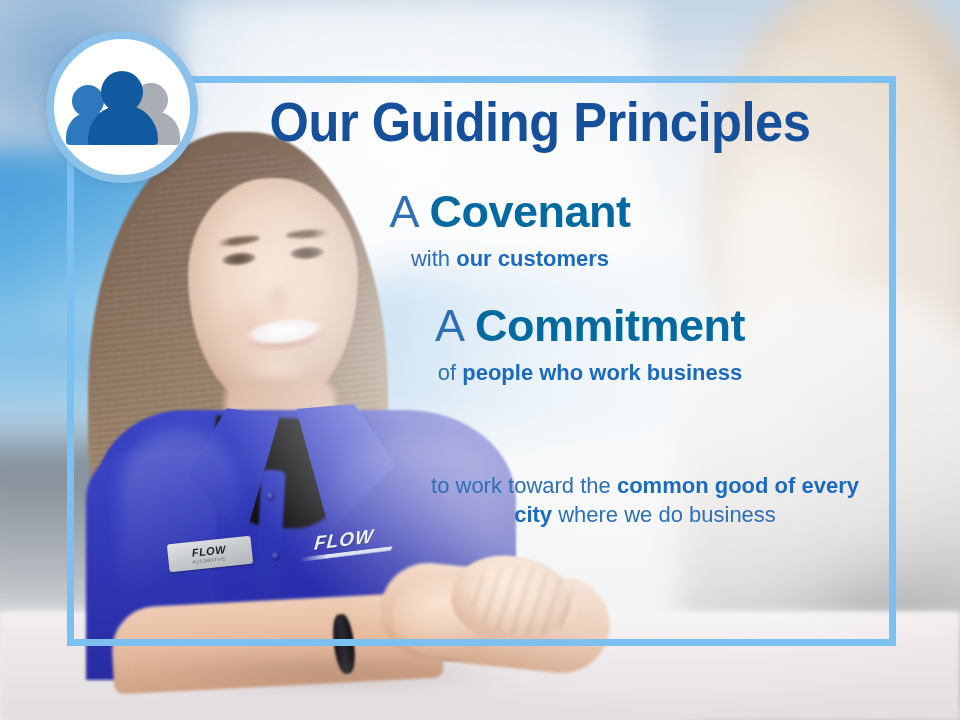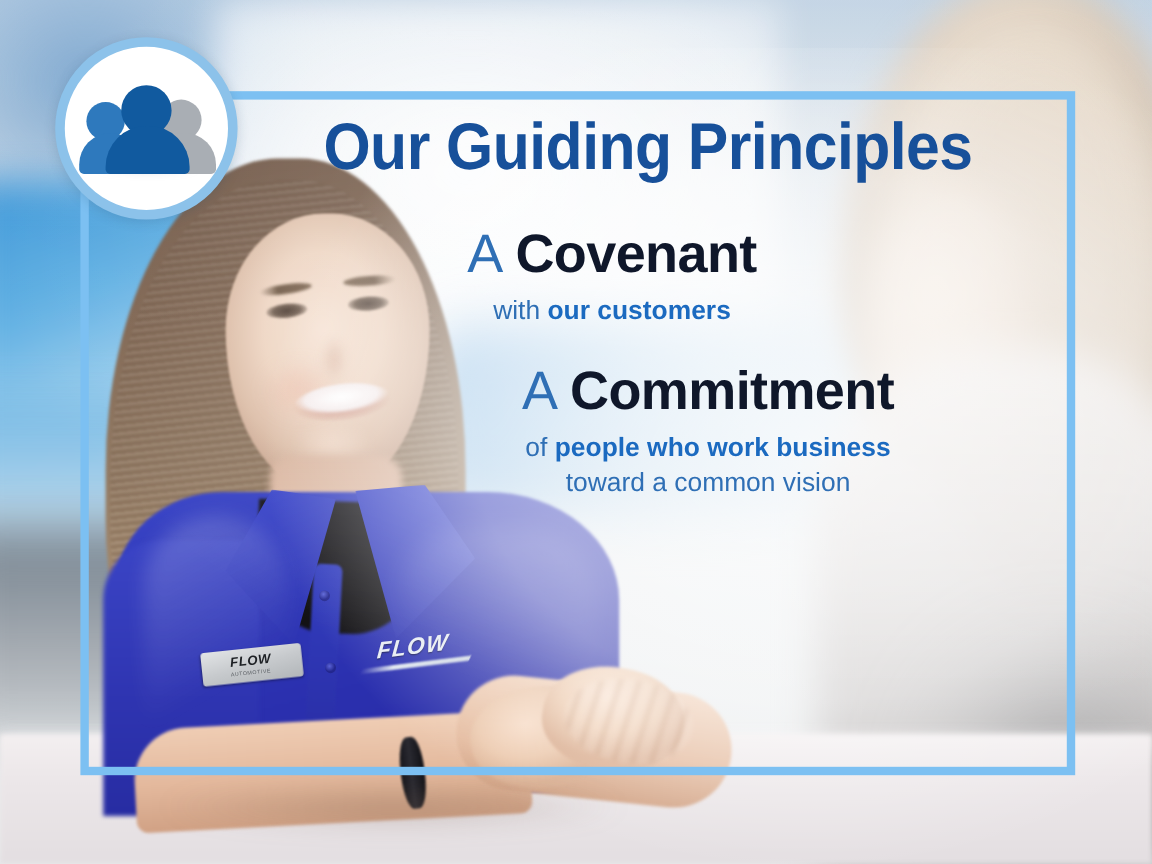--- a/index.html
+++ b/index.html
@@ -357,21 +357,21 @@
 
   .principle{position:absolute;}
 
   .p-head{
     font-family:"Liberation Sans", sans-serif;
     font-size:45px;line-height:1.05;
     color:#2f6fb5;
     white-space:nowrap;
   }
   .p-head .art{font-weight:400;}
-  .p-head .word{font-weight:700;color:#0f172a;letter-spacing:-.5px;}
+  .p-head .word{font-weight:700;color:#0369a1;letter-spacing:-.5px;}
 
   .p-sub{
     font-family:"Liberation Sans", sans-serif;
     font-size:22px;line-height:1.32;
     color:#2f6fb5;
     font-weight:400;
     margin-top:9px;
   }
   .p-sub b{font-weight:700;color:#1b6ac0;}
 
@@ -478,22 +478,25 @@
         <span>with </span><b>our customers</b><span></span>
       </div>
     </div>
 
     <div class="principle pr2">
       <div class="p-head">
         <span class="art">A</span>
         <span class="word">Commitment</span>
       </div>
       <div class="p-sub">
-        <span>of </span><b>people who work business</b><br><span>toward a common vision</span>
+        <span>of </span><b>people who work business</b><br>
       </div>
     </div>
 
     <div class="principle pr3">
+      <div class="p-sub">
+        <span>to work toward the </span><b>common good of every city</b><span> where we do business</span>
+      </div>
     </div>
 
   </div>
 
 </div>
 
 </body></html>

